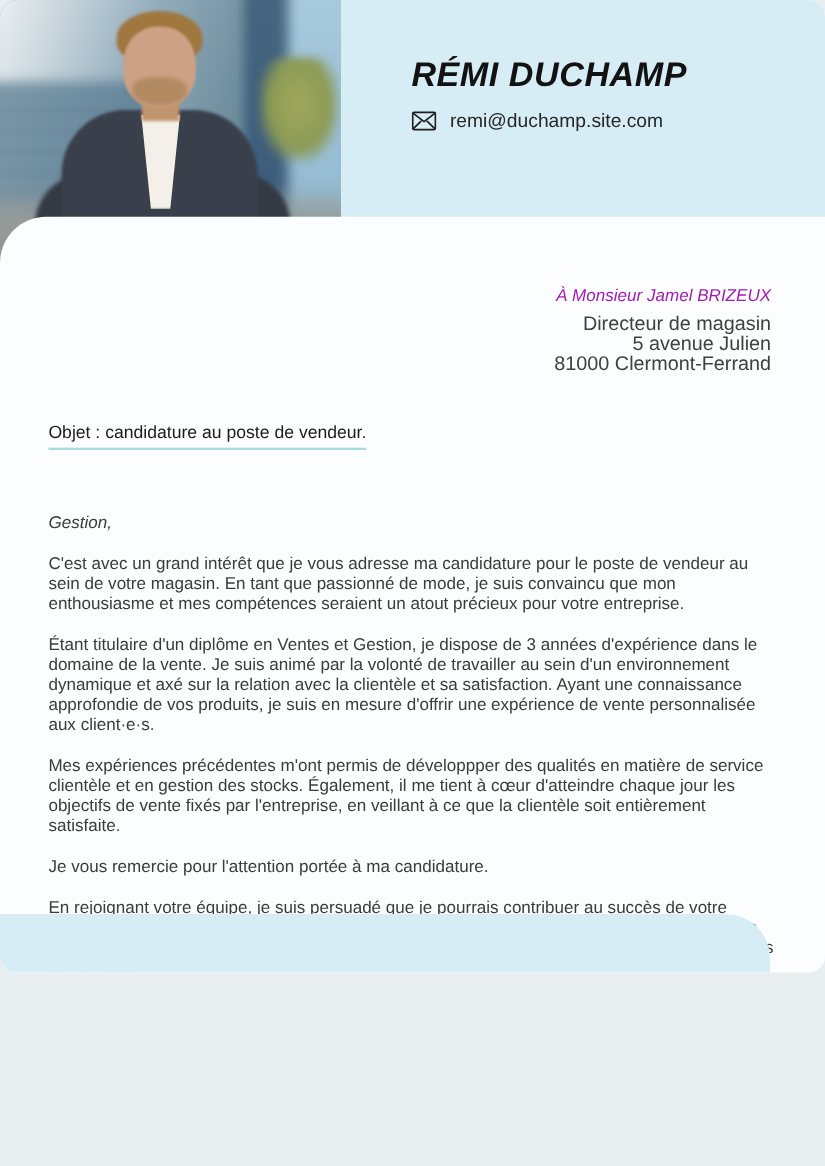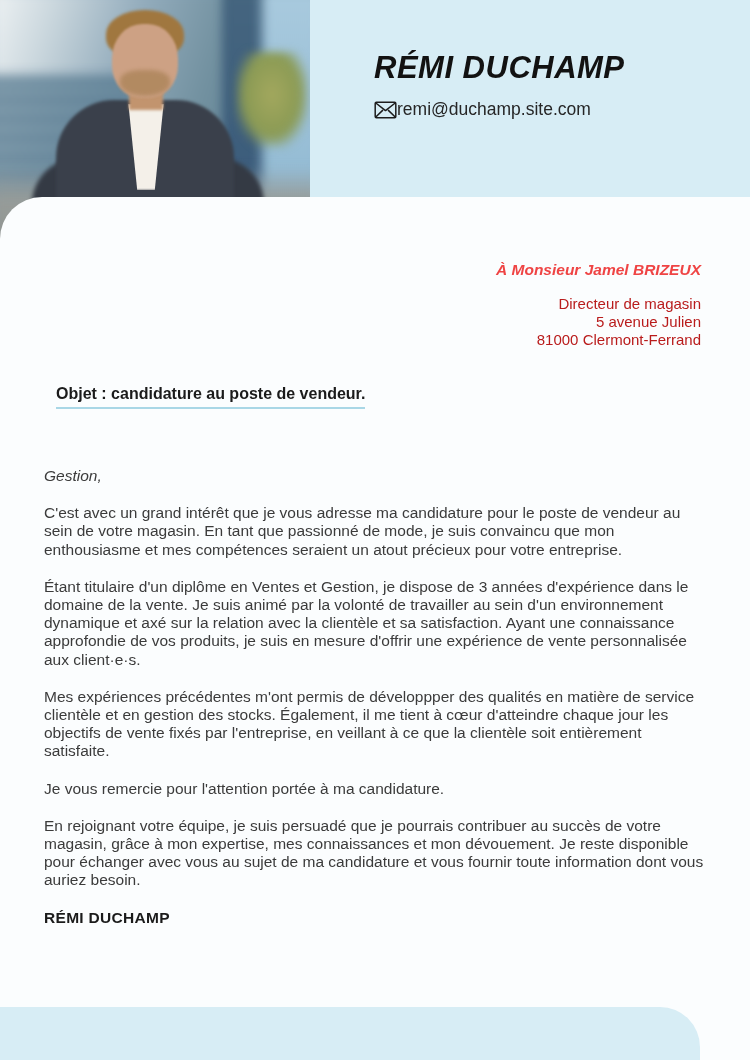--- a/index.html
+++ b/index.html
@@ -2,24 +2,25 @@
 <html style="--accent: #d7edf5; --underline: #a9d7e6;"><head>
 <meta charset="utf-8">
 <style>
   * { margin: 0; padding: 0; box-sizing: border-box; }
   html, body { background: #e9eef0; }
   body { font-family: "Liberation Sans", sans-serif; }
 
   .page {
     position: relative;
     width: 750px;
-    height: 1060px;
+    height: 884px;
     margin: 0 auto;
     overflow: hidden;
     background: #fbfdfe;
+    border-radius: 15px;
   }
 
   
   .header {
     position: absolute;
     top: 0; left: 0;
     width: 750px; height: 240px;
     background: var(--accent, #d7edf5);
   }
 
@@ -100,53 +101,52 @@
     font-size: 31px;
     font-weight: bold;
     font-style: italic;
     letter-spacing: .5px;
     color: #121212;
     margin-bottom: 13px;
     white-space: nowrap;
   }
   .contact-row {
     display: flex; align-items: center;
-    margin-bottom: 8px;
+    gap: 12px; margin-bottom: 8px;
     font-size: 17.5px; color: #262626;
   }
   .contact-row .icon { display: inline-flex; width: 23px; justify-content: center; }
 
   
   .card {
     position: absolute;
     top: 197px; left: 0;
     width: 750px; height: 863px;
     background: #fbfdfe;
     border-top-left-radius: 42px;
   }
 
   .recipient {
     position: absolute;
     top: 64px; right: 49px;
     text-align: right;
     color: #333;
   }
   .to-line {
-    font-size: 15.5px; font-weight: bold; font-style: italic;
-    color: #ef4444; margin-bottom: 16px;
-  }
-  .addr div { font-size: 15px; line-height: 18px; color: #b91c1c; }
+    font-size: 15.5px; font-weight: normal; font-style: italic;
+    color: #a21caf; margin-bottom: 6px;
+  }
+  .addr div { font-size: 18px; line-height: 18px; color: #404040; }
 
   .subject-wrap { position: absolute; top: 188px; left: 44px; }
   .subject {
     display: inline-block;
-    font-size: 16px; font-weight: bold; color: #1b1b1b;
+    font-size: 16px; font-weight: normal; color: #1b1b1b;
     padding-bottom: 4px;
     border-bottom: 2px solid var(--underline, #a9d7e6);
-    margin-left: 12px;
   }
 
   .body-text {
     position: absolute;
     top: 270px; left: 44px;
     width: 663px;
     font-size: 15.5px; line-height: 18.2px;
     color: #3b3b3b;
   }
   .body-text p { margin: 0 0 19px; }

